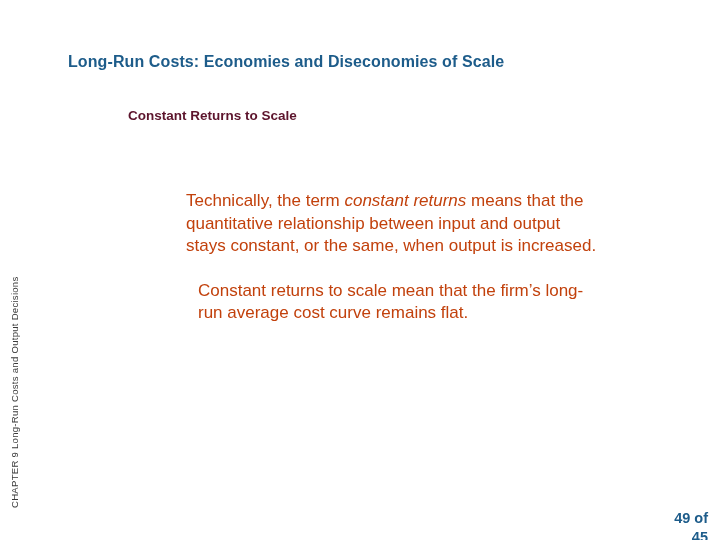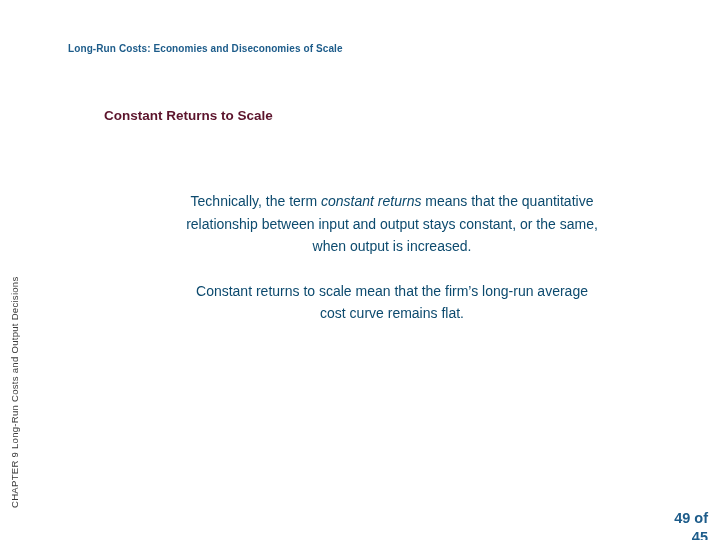--- a/index.html
+++ b/index.html
@@ -23,59 +23,60 @@
     width: 720px;
     height: 540px;
     background: #ffffff;
     overflow: hidden;
   }
 
   
   #slide-title {
     position: absolute;
     left: 68px;
-    top: 32px;
+    top: 41px;
     width: 600px;
-    font-size: 10px;
+    font-size: 16px;
     font-weight: bold;
     color: #1d5c8a;
     letter-spacing: 0.1px;
     line-height: 20px;
     white-space: nowrap;
   }
 
   
   #section-heading {
     position: absolute;
-    left: 104px;
+    left: 128px;
     top: 107px;
     width: 520px;
     font-size: 13.5px;
     font-weight: bold;
     color: #5c142c;
     line-height: 18px;
     white-space: nowrap;
   }
 
   
   #body-block {
     position: absolute;
     left: 186px;
     top: 190px;
     width: 412px;
   }
   .body-paragraph {
-    font-size: 14px;
-    color: #0c4a6e;
+    font-size: 17px;
+    color: #c2410c;
     line-height: 22.5px;
     margin: 0;
-    text-align: center;
+    text-align: left;
   }
   .body-paragraph + .body-paragraph {
     margin-top: 22px;
+    margin-left: 12px;
   }
   .em-term {
     font-style: italic;
   }
 
   
   #chapter-rail {
     position: absolute;
     left: -155px;
     top: 330px;

